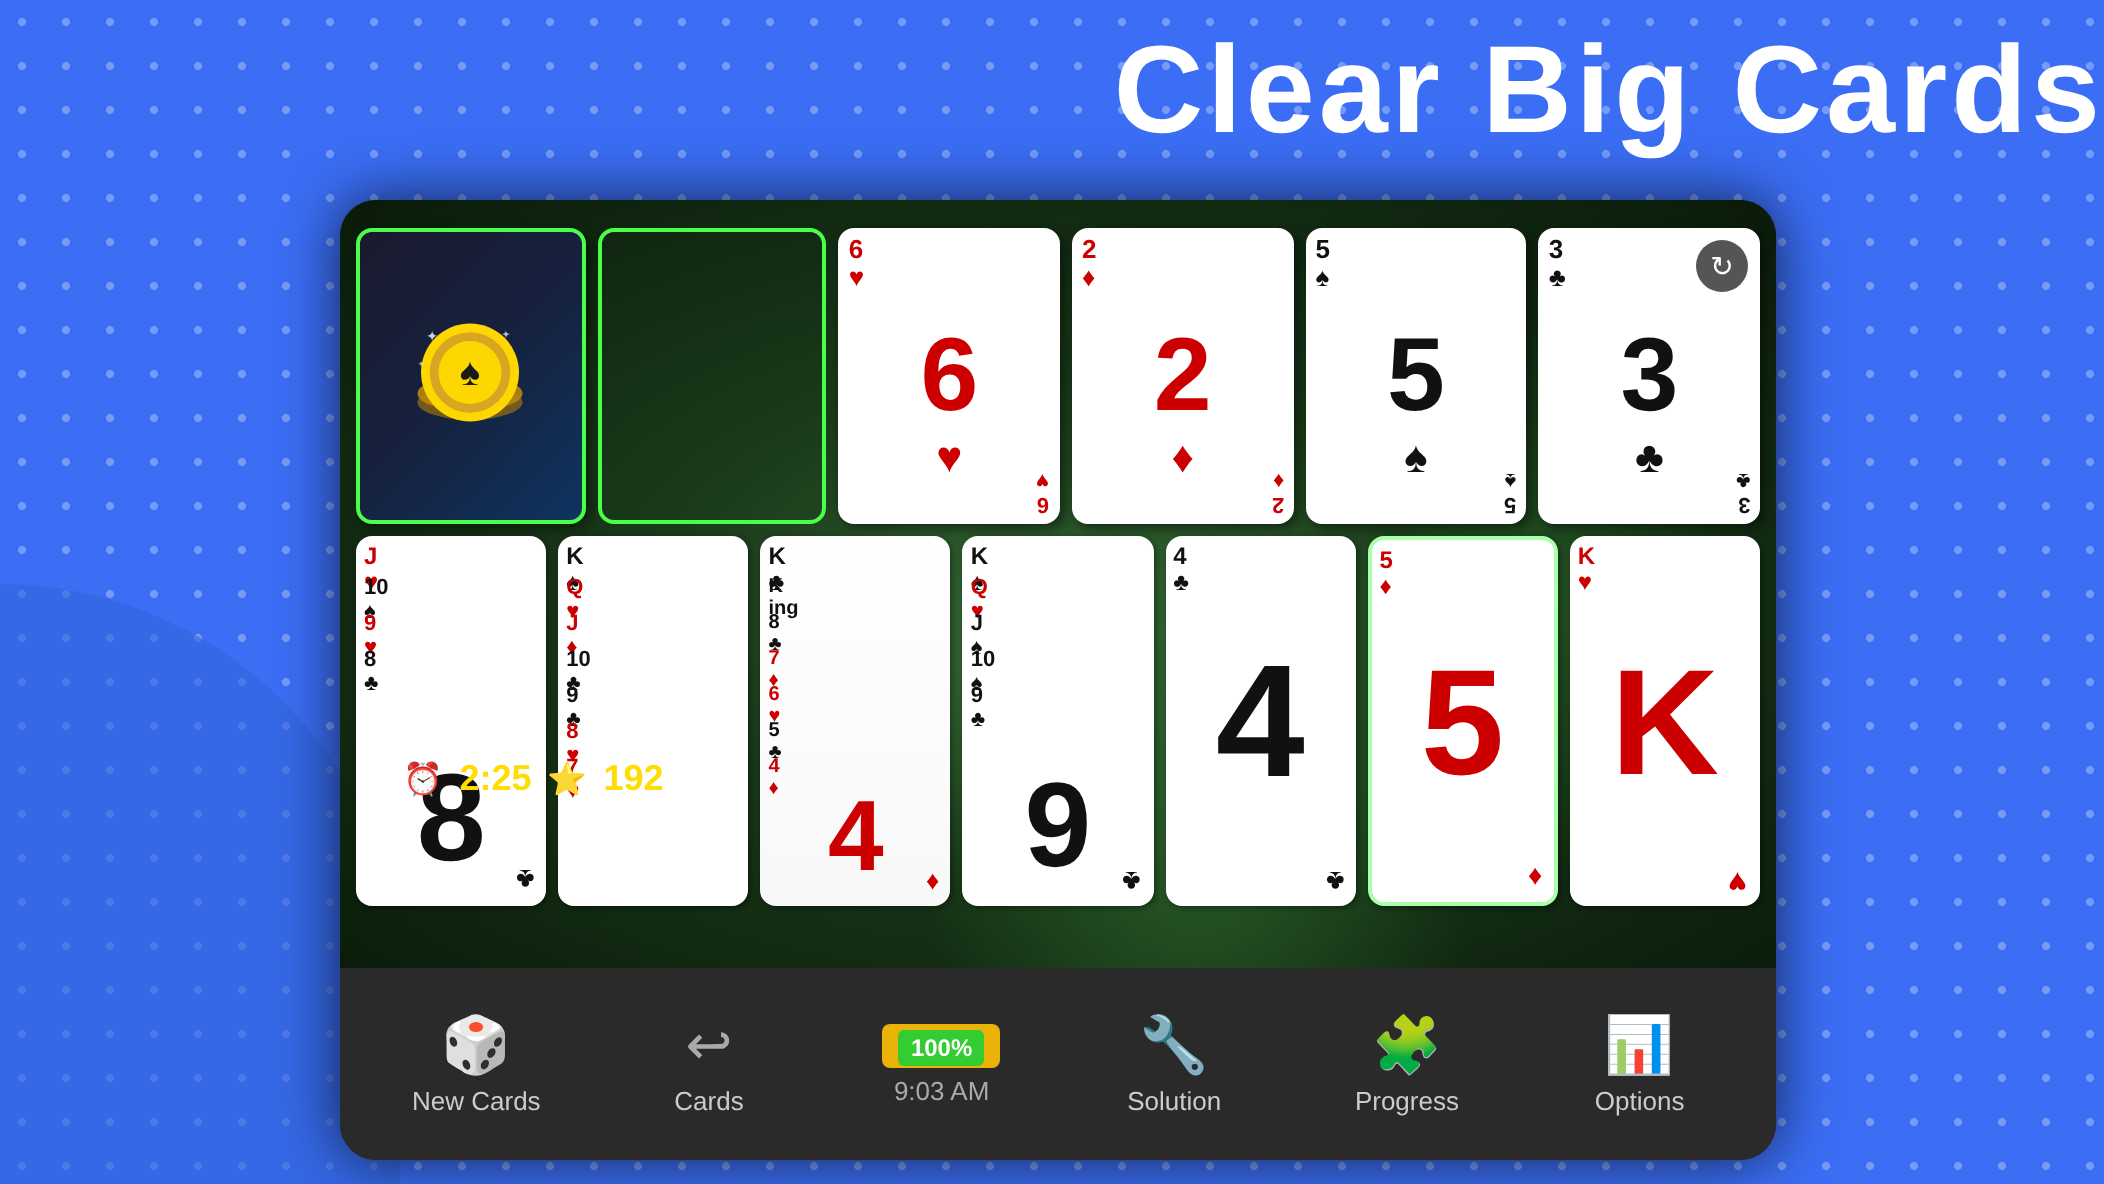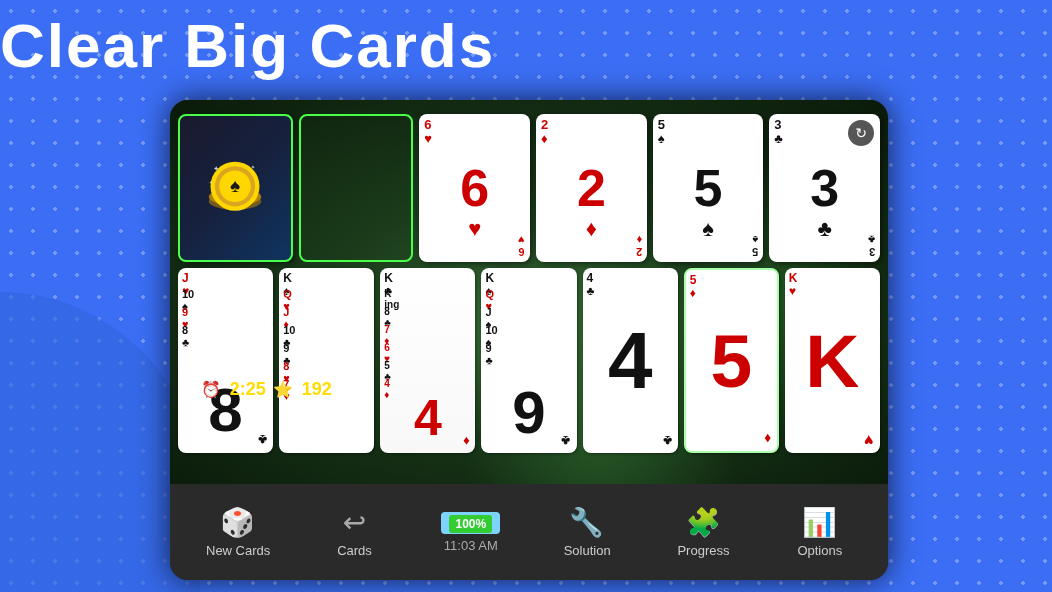--- a/index.html
+++ b/index.html
@@ -30,21 +30,21 @@
       height: 300px;
       border-radius: 0 200px 0 0;
       background: rgba(50, 100, 220, 0.6);
     }
 
     
     .title {
       position: absolute;
       top: 10px;
       left: 0; right: 0;
-      text-align: left;
+      text-align: right;
       font-size: 62px;
       font-weight: bold;
       color: white;
       letter-spacing: 2px;
       z-index: 10;
     }
 
     
     .game-container {
       position: absolute;
@@ -217,21 +217,21 @@
       cursor: pointer;
       min-width: 80px;
     }
 
     .toolbar-icon {
       font-size: 28px;
       color: #aaaaaa;
     }
 
     .toolbar-item.center-item .toolbar-icon {
-      background: #7dd3fc;
+      background: #eab308;
       color: white;
       font-size: 14px;
       font-weight: bold;
       padding: 3px 8px;
       border-radius: 4px;
     }
 
     .toolbar-time {
       color: #aaaaaa;
       font-size: 13px;
@@ -409,21 +409,21 @@
 
     <div class="toolbar-item">
       <span class="undo-icon">↩</span>
       <span>Cards</span>
     </div>
 
     <div class="toolbar-item center-item">
       <span class="toolbar-icon">
         <span style="background:#33cc33;color:white;font-size:12px;font-weight:bold;padding:2px 6px;border-radius:3px;">100%</span>
       </span>
-      <span class="toolbar-time">11:03 AM</span>
+      <span class="toolbar-time">9:03 AM</span>
     </div>
 
     <div class="toolbar-item">
       <span class="toolbar-icon">🔧</span>
       <span>Solution</span>
     </div>
 
     <div class="toolbar-item">
       <span class="toolbar-icon">🧩</span>
       <span>Progress</span>

